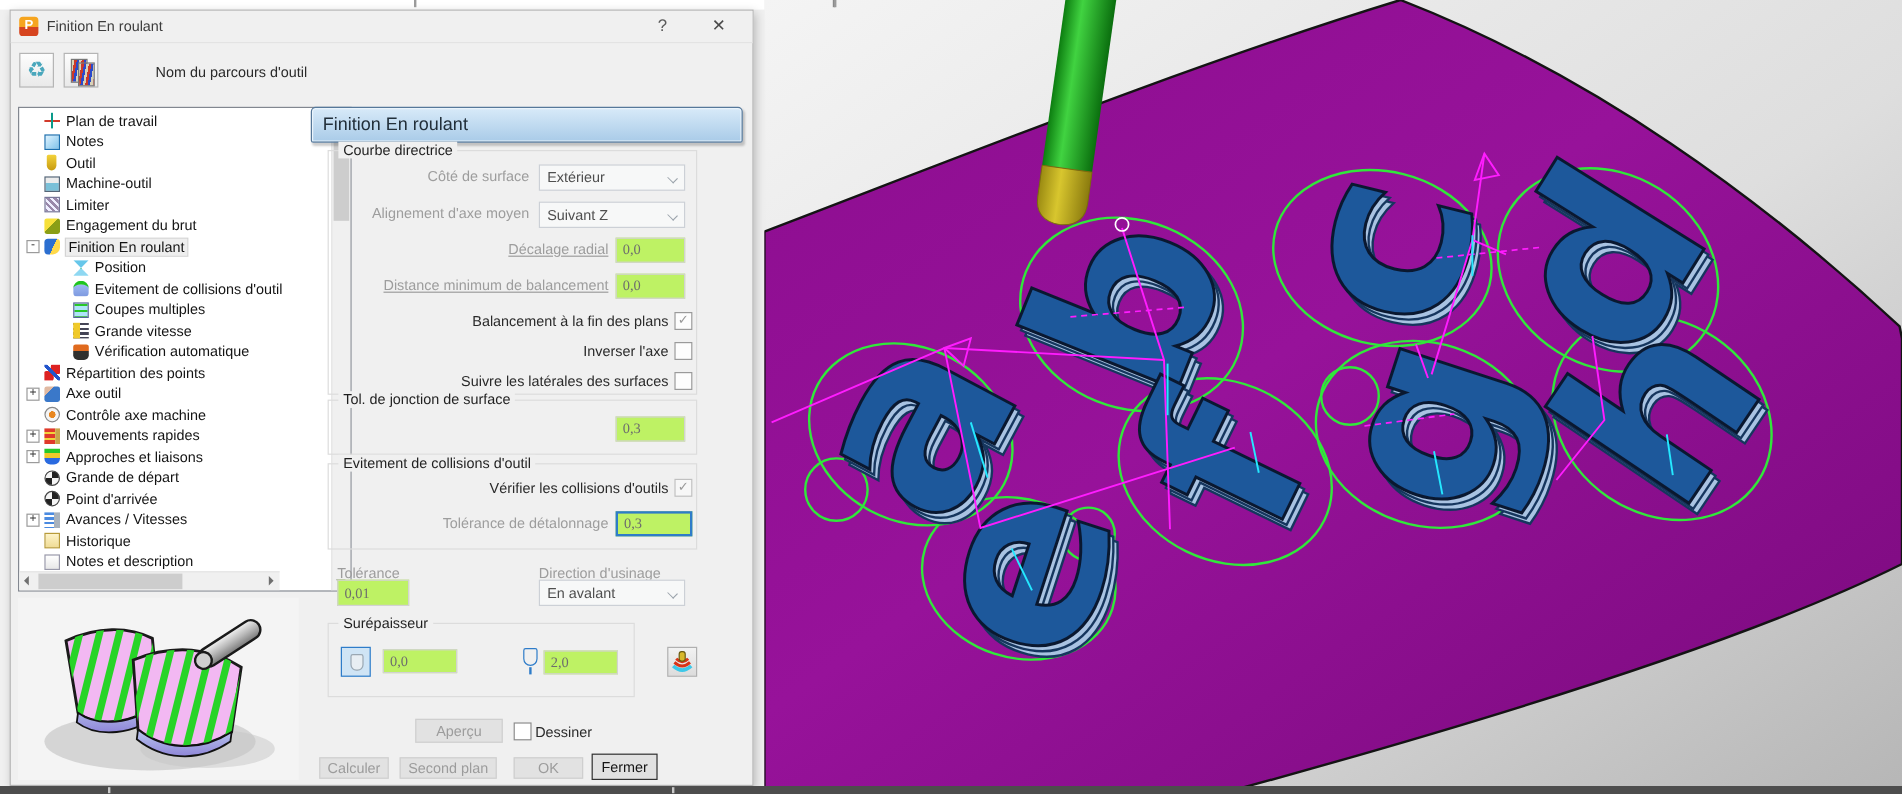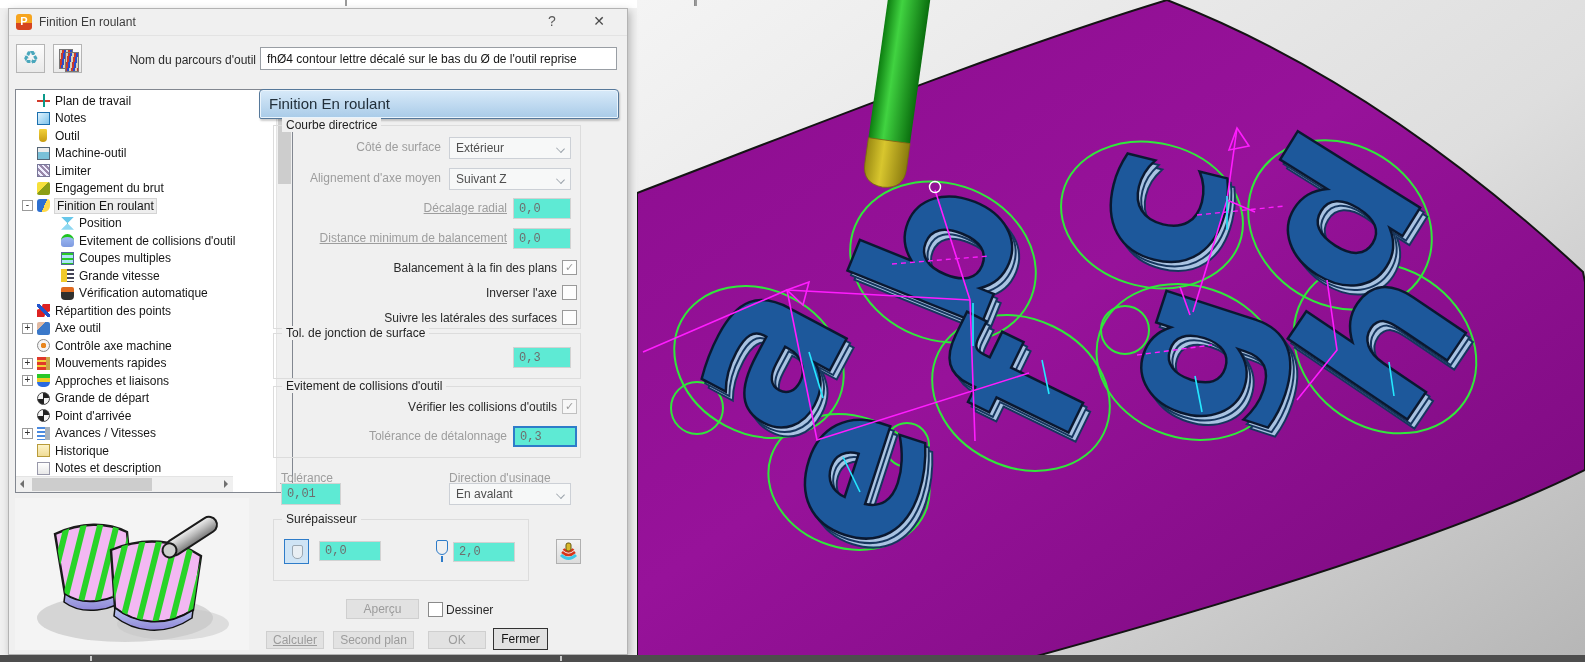--- a/index.html
+++ b/index.html
@@ -91,22 +91,22 @@
   .gtitle{position:absolute;top:-8px;left:8px;background:#f0f0f0;padding:0 4px;font-size:12px;color:#1f1f1f;white-space:nowrap;}
   .lab{position:absolute;font-size:12px;color:#9d9d9d;white-space:nowrap;}
   .lab.dark{color:#2a2a2a;}
   .lab.right{text-align:right;}
   .link{text-decoration:underline;}
   .labelclip{overflow:hidden;direction:rtl;text-align:right;}
   .combo{position:absolute;background:#f7f8f8;border:1px solid #ccd0d6;color:#4f4f4f;font-size:12px;
          padding:3px 18px 3px 6px;height:22px;width:122px;box-sizing:border-box;white-space:nowrap;}
   .chev{position:absolute;right:6px;top:7px;width:6px;height:6px;border-right:1.6px solid #9aa2aa;
         border-bottom:1.6px solid #9aa2aa;transform:rotate(45deg) scaleY(.8);}
-  .fld{position:absolute;background:#5eead4;border:1px solid #d2d2d2;color:#6d6d6d;font-size:12px;
-       padding:2px 5px;box-sizing:border-box;font-family:Liberation Mono, monospace;}
+  .fld{position:absolute;background:#bef264;border:1px solid #d2d2d2;color:#6d6d6d;font-size:12px;
+       padding:2px 5px;box-sizing:border-box;font-family:Liberation Serif, serif;}
   .fld.focus{border:2px solid #2e7cc9;}
   .cb{position:absolute;width:13px;height:13px;border:1px solid #9a9a9a;background:#fdfdfd;box-sizing:content-box;}
   .cb.dis{border-color:#c0c0c0;background:#f7f7f7;}
   .cb.checked::after{content:"\2713";display:block;text-align:center;font-size:11px;line-height:13px;color:#9a9a9a;}
   .btn{position:absolute;font-size:12px;font-family:inherit;text-align:center;background:#e2e2e2;
        border:1px solid #cfcfcf;color:#9c9c9c;box-sizing:border-box;}
   .btn.enabled{color:#151515;background:#e1e1e1;border:1.5px solid #323232;}
 
   .toolglyph{position:absolute;left:7px;top:5px;width:9px;height:12px;border:1.5px solid #9aa7b2;
              border-radius:2px 2px 5px 5px;background:#e8eef3;}
@@ -302,21 +302,20 @@
 
     <div class="toolbtn recycle" style="left:7px;top:35px;">
       <span>♻</span>
     </div>
     <div class="toolbtn" style="left:44px;top:35px;">
       <span class="stripecard"></span>
       <span class="stripecard b"></span>
     </div>
 
     <div class="namelabel">Nom du parcours d'outil</div>
-    <input class="nameinput" type="text" value="fhØ4 contour lettre décalé sur le bas du Ø de l'outil reprise" style="">
 
     <div class="tree">
       <div class="trows">
         <div class="trow">
             <span class="exp none"></span>
             <span class="ico i-plan"></span>
             <span class="tlabel">Plan de travail</span>
           </div>
         <div class="trow">
             <span class="exp none"></span>
@@ -556,21 +555,21 @@
         <path d="M3,10 Q9.5,16 16,10" fill="none" stroke="#d83418" stroke-width="2.4"></path>
         <path d="M4.5,7 Q9.5,12 14.5,7" fill="none" stroke="#d83418" stroke-width="2.4"></path>
         <rect x="7" y="1" width="5" height="8" rx="2" fill="#d8b82a" stroke="#6a5a10" stroke-width="1"></rect>
       </svg>
     </div>
 
     <button class="btn" style="left:337px;top:590px;width:73px;height:20px;">Aperçu</button>
     <span class="cb" style="left:419px;top:593px;border-color:#8a8a8a;background:#fff;"></span>
     <div class="lab dark" style="left:437px;top:594px;">Dessiner</div>
 
-    <button class="btn" style="left:257px;top:622px;width:58px;height:18px;text-decoration:underline;">Calculer</button>
+    <button class="btn" style="left:257px;top:622px;width:58px;height:18px;">Calculer</button>
     <button class="btn" style="left:324px;top:622px;width:81px;height:18px;">Second plan</button>
     <button class="btn" style="left:419px;top:622px;width:58px;height:18px;text-align:center;">OK</button>
     <button class="btn enabled" style="left:484px;top:619px;width:55px;height:22px;">Fermer</button>
   </div>
 
   <div class="topstrip"></div>
   <div class="tick" style="left:345px;"></div>
   <div class="tick" style="left:695px;"></div>
   <div class="botbar"></div>
   <div class="botmark" style="left:90px;"></div>

